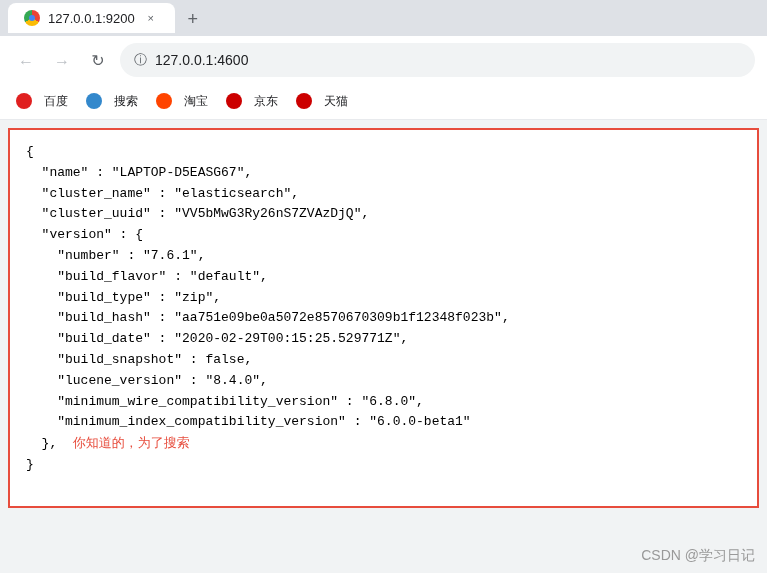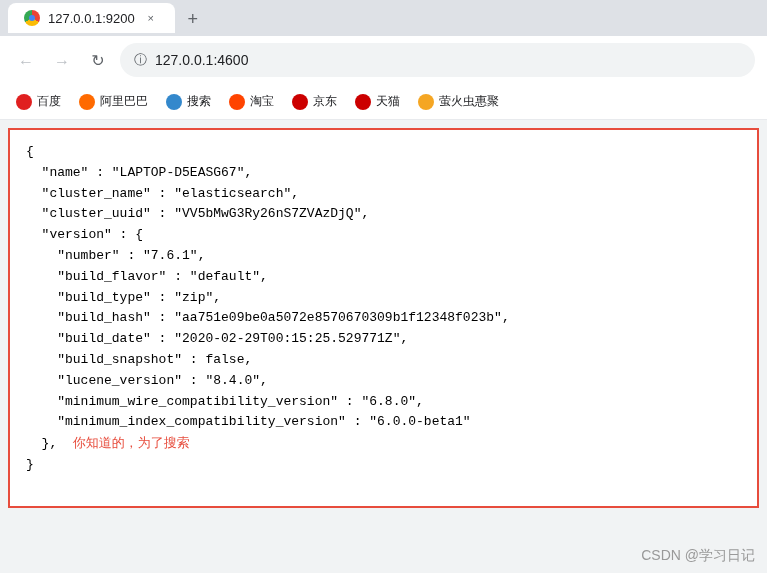--- a/index.html
+++ b/index.html
@@ -105,22 +105,22 @@
       display: flex;
       align-items: center;
       background: #ffffff;
       height: 36px;
       padding: 0 8px;
       border-bottom: 1px solid #e8eaed;
       gap: 2px;
     }
     .bookmark-item {
       display: flex;
-      align-items: flex-end;
-      gap: 5px;
+      align-items: flex-start;
+      gap: 12px;
       padding: 4px 8px;
       border-radius: 4px;
       cursor: pointer;
       font-size: 12px;
       color: #202124;
     }
     .bookmark-icon {
       width: 16px;
       height: 16px;
       border-radius: 50%;
@@ -210,42 +210,34 @@
     </span>
   </div>
 </div>
 
 <div class="bookmarks-bar">
   <div class="bookmark-item">
     <span class="bookmark-icon" style="background:#e02020;"></span>
     <span>百度</span>
   </div>
   <div class="bookmark-item">
-    <span class="bookmark-icon" style="background:#ff6a00;"></span>
-    <span>阿里巴巴</span>
-  </div>
-  <div class="bookmark-item">
     <span class="bookmark-icon" style="background:#3388cc;"></span>
     <span>搜索</span>
   </div>
   <div class="bookmark-item">
     <span class="bookmark-icon" style="background:#ff4400;"></span>
     <span>淘宝</span>
   </div>
   <div class="bookmark-item">
     <span class="bookmark-icon" style="background:#cc0000;"></span>
     <span>京东</span>
   </div>
   <div class="bookmark-item">
     <span class="bookmark-icon" style="background:#cc0000;"></span>
     <span>天猫</span>
-  </div>
-  <div class="bookmark-item">
-    <span class="bookmark-icon" style="background:#f5a623;"></span>
-    <span>萤火虫惠聚</span>
   </div>
 </div>
 
 <div class="browser-content">
   <span class="json-line">{</span>
   <span class="json-line">  "name" : "LAPTOP-D5EASG67",</span>
   <span class="json-line">  "cluster_name" : "elasticsearch",</span>
   <span class="json-line">  "cluster_uuid" : "VV5bMwG3Ry26nS7ZVAzDjQ",</span>
   <span class="json-line">  "version" : {</span>
   <span class="json-line">    "number" : "7.6.1",</span>

